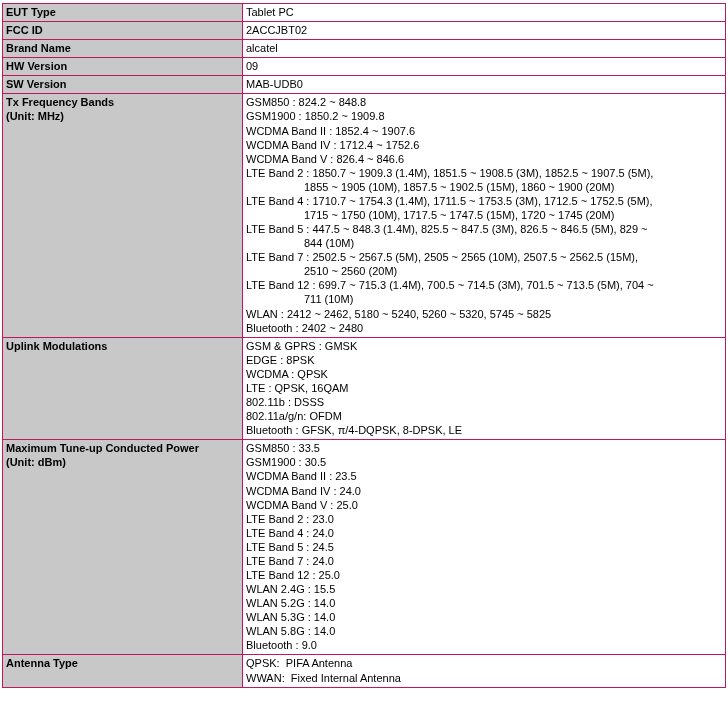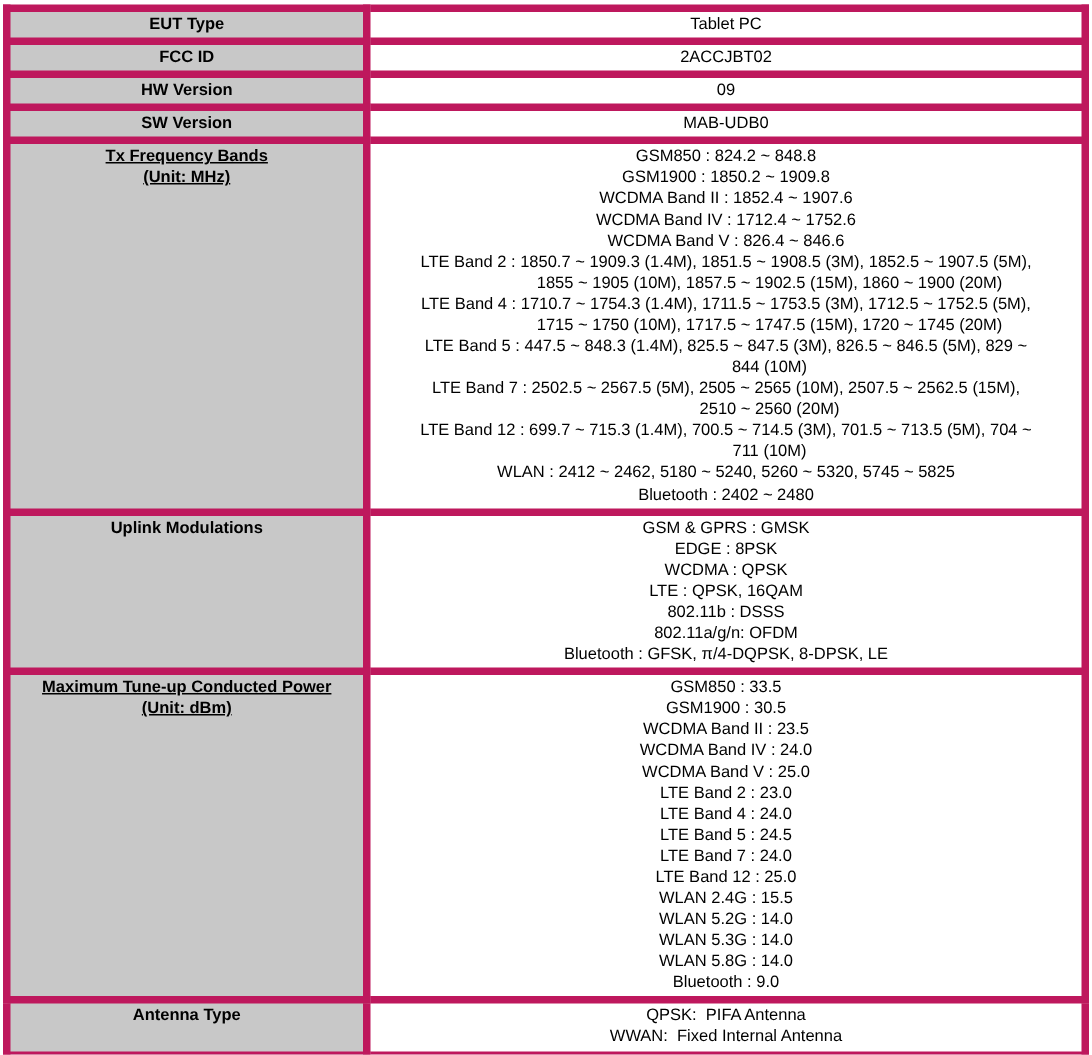--- a/index.html
+++ b/index.html
@@ -15,25 +15,24 @@
     color: #000000;
     overflow: hidden;
   }
   table.spec {
     border-collapse: collapse;
     width: 724px;
     margin: 3px 0 0 2px;
     table-layout: fixed;
   }
   table.spec td {
-    border: 5px solid #be185d;
+    border: 1px solid #be185d;
     vertical-align: top;
     padding: 1px 3px 2px 3px;
     line-height: 1.28;
-    text-align: center;
   }
   td.label {
     width: 240px;
     background: #c8c8c8;
     font-weight: bold;
     font-size: 11px;
   }
   td.value {
     background: #ffffff;
     font-size: 11px;
@@ -44,21 +43,20 @@
   .line {
     white-space: pre-wrap;
   }
   .line.indent {
     padding-left: 58px;
     text-indent: 0;
   }
   .sub {
     display: block;
     font-weight: bold;
-    text-decoration: underline;
   }
   .cellpad-tall {
     padding-top: 2px;
   }
 </style>
 </head>
 <body>
 
 <table class="spec">
   <colgroup>
@@ -70,20 +68,24 @@
     <tr>
       <td class="label">EUT Type</td>
       <td class="value">Tablet PC</td>
     </tr>
 
     <tr>
       <td class="label">FCC ID</td>
       <td class="value">2ACCJBT02</td>
     </tr>
 
+    <tr>
+      <td class="label">Brand Name</td>
+      <td class="value">alcatel</td>
+    </tr>
 
 
     <tr>
       <td class="label">HW Version</td>
       <td class="value">09</td>
     </tr>
 
     <tr>
       <td class="label">SW Version</td>
       <td class="value">MAB-UDB0</td>

